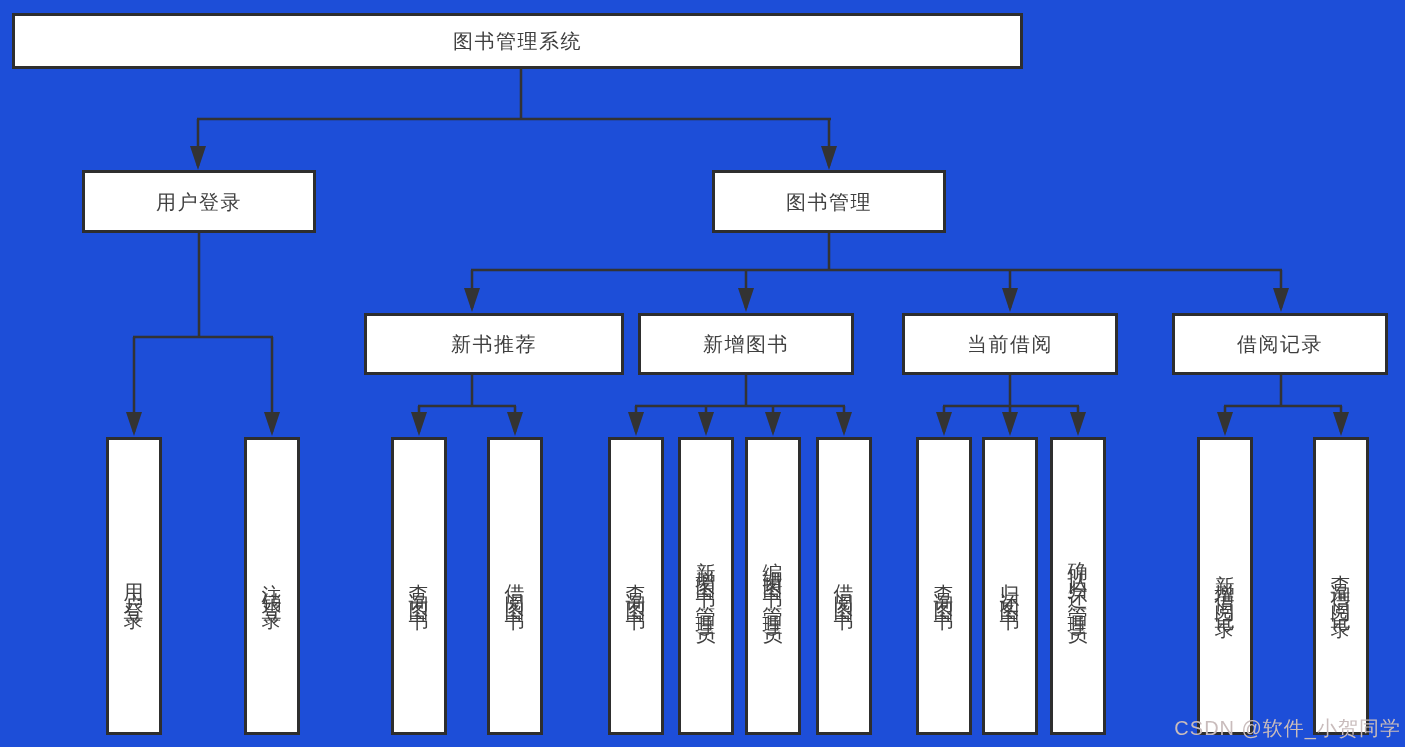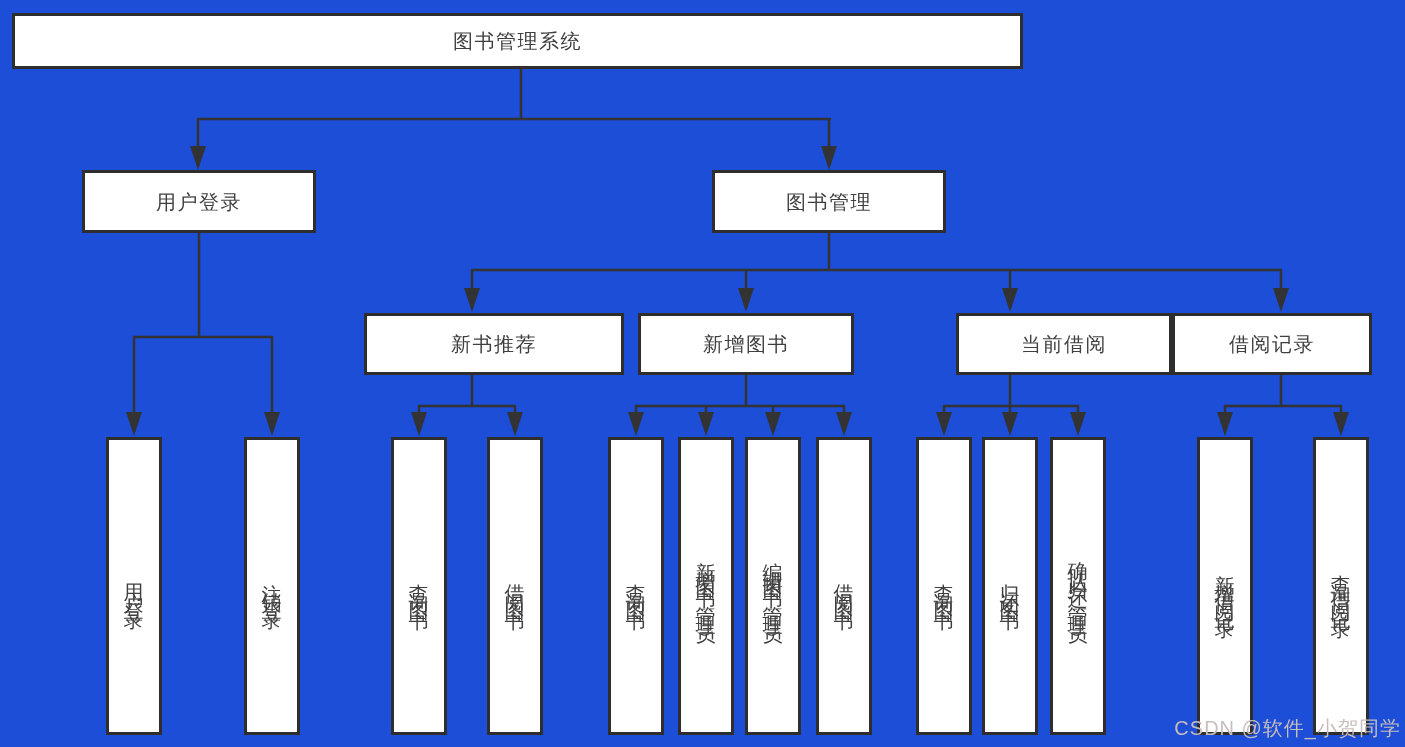--- a/index.html
+++ b/index.html
@@ -102,22 +102,22 @@
     </g>
   </svg>
 
   <div class="box h" style="left:12px; top:13px; width:1011px; height:56px;">图书管理系统</div>
 
   <div class="box h" style="left:82px; top:170px; width:234px; height:63px;">用户登录</div>
   <div class="box h" style="left:712px; top:170px; width:234px; height:63px;">图书管理</div>
 
   <div class="box h" style="left:364px; top:313px; width:260px; height:62px;">新书推荐</div>
   <div class="box h" style="left:638px; top:313px; width:216px; height:62px;">新增图书</div>
-  <div class="box h" style="left:956px; top:313px; width:216px; height:62px;">当前借阅</div>
-  <div class="box h" style="left:1172px; top:313px; width:200px; height:62px;">借阅记录</div>
+  <div class="box h" style="left:902px; top:313px; width:216px; height:62px;">当前借阅</div>
+  <div class="box h" style="left:1172px; top:313px; width:216px; height:62px;">借阅记录</div>
 
   <div class="box v" style="left:106px; top:437px; width:56px; height:298px;">用户登录</div>
   <div class="box v" style="left:244px; top:437px; width:56px; height:298px;">注销登录</div>
 
   <div class="box v" style="left:391px; top:437px; width:56px; height:298px;">查询图书</div>
   <div class="box v" style="left:487px; top:437px; width:56px; height:298px;">借阅图书</div>
 
   <div class="box v" style="left:608px; top:437px; width:56px; height:298px;">查询图书</div>
   <div class="box v" style="left:678px; top:437px; width:56px; height:298px;">新增图书（管理员）</div>
   <div class="box v" style="left:745px; top:437px; width:56px; height:298px;">编辑图书（管理员）</div>

